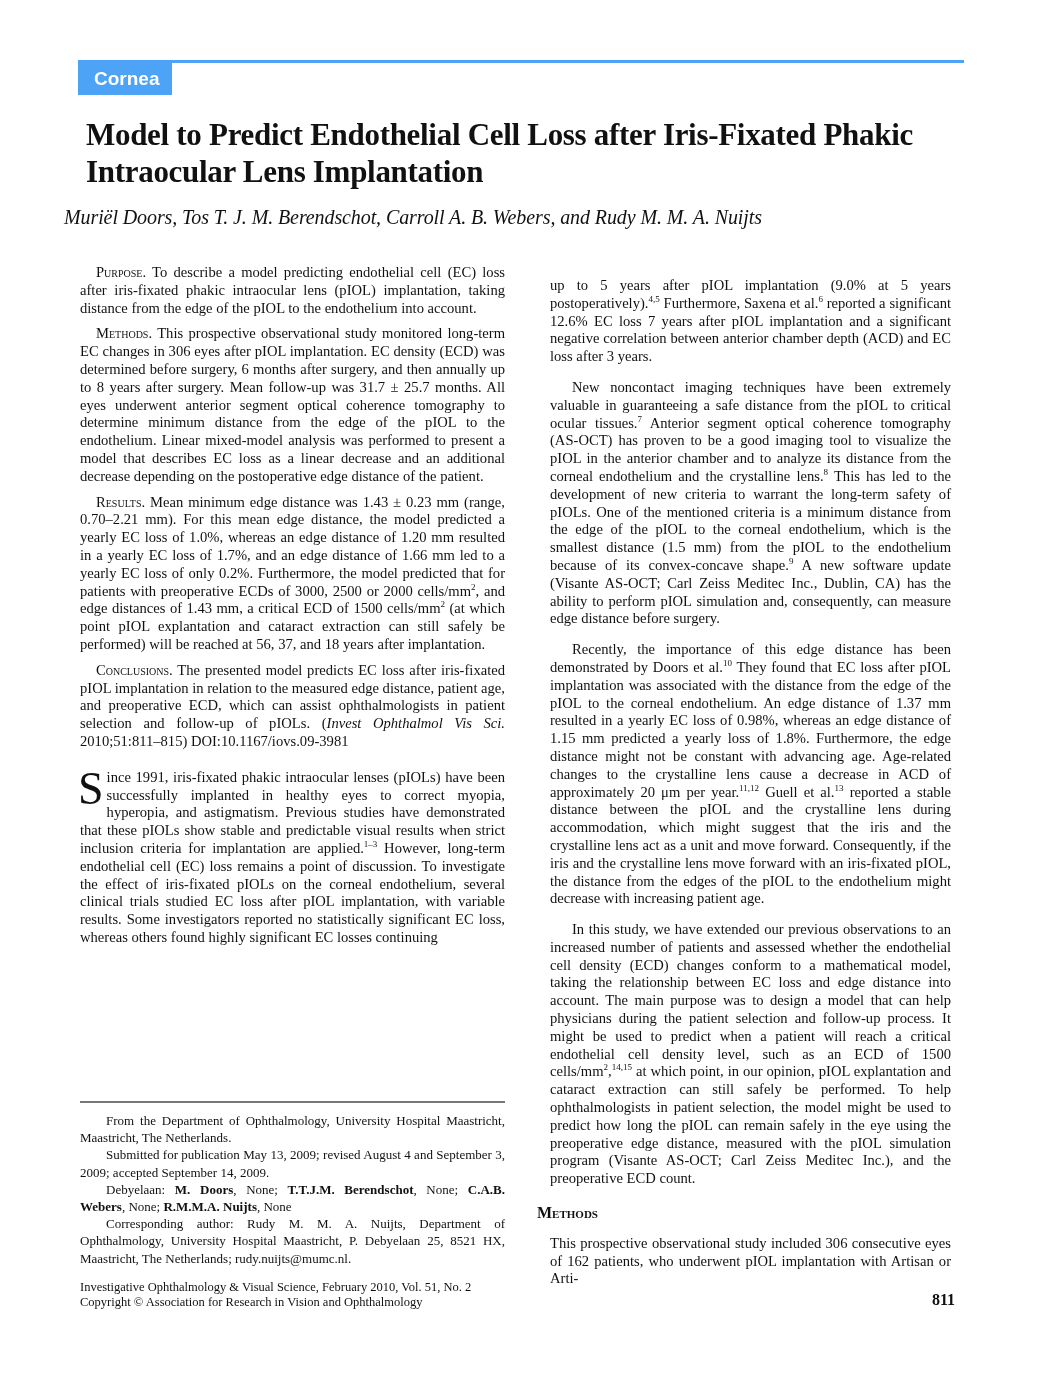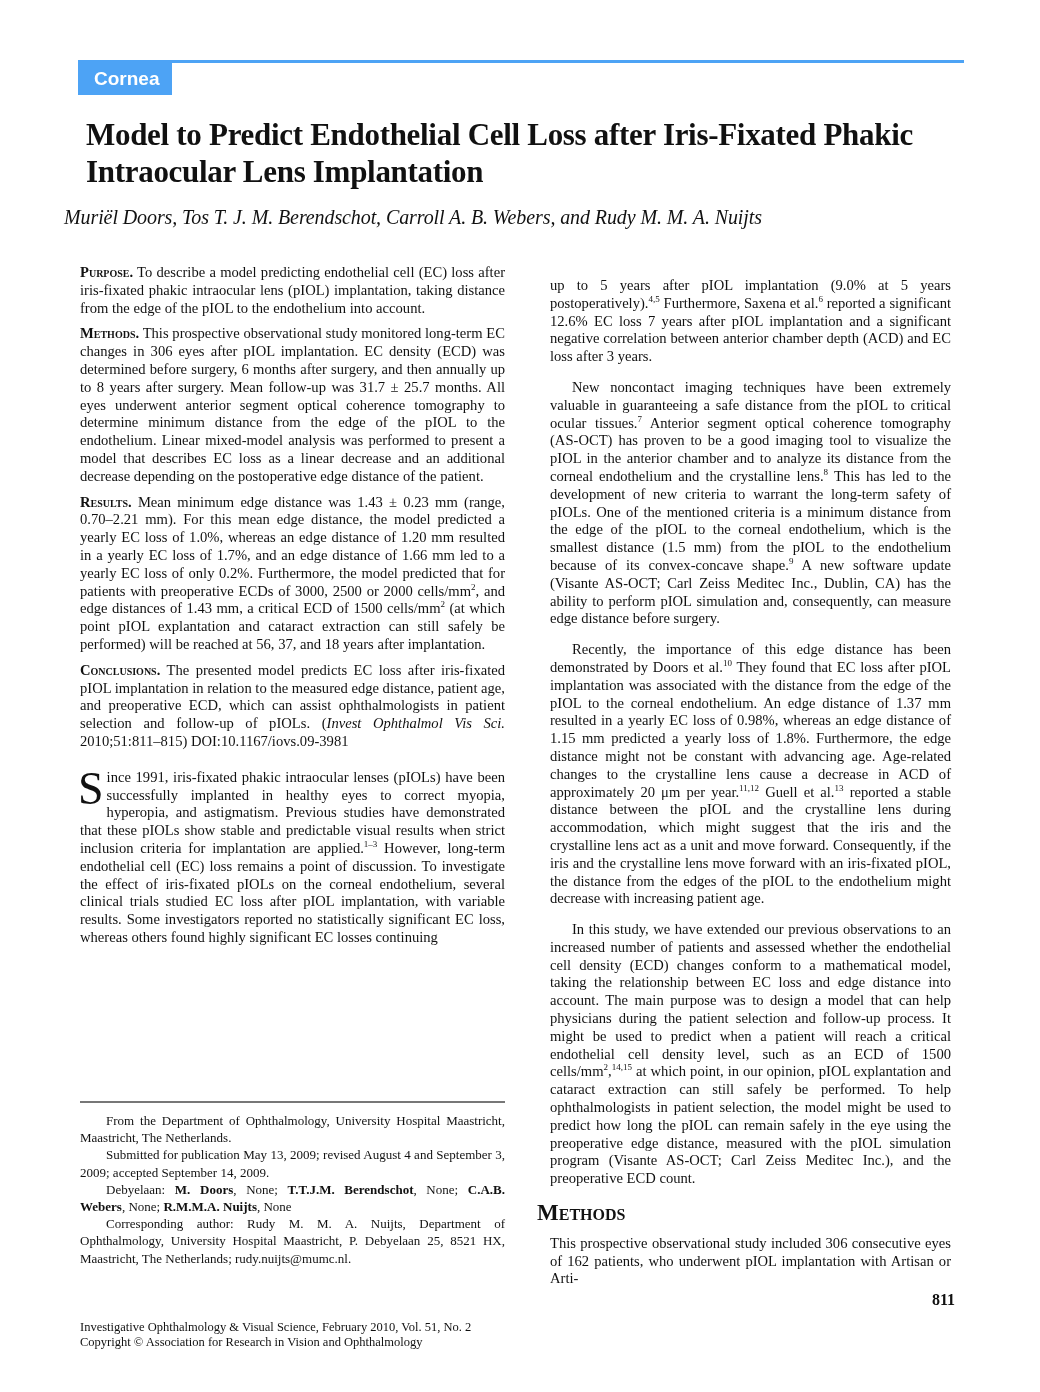--- a/index.html
+++ b/index.html
@@ -9,31 +9,31 @@
   .section-tag { position: absolute; left: 78px; top: 62px; width: 94px; height: 33px; background: #4da3f5;
                  color: #fff; font-family: "Liberation Sans", "DejaVu Sans", sans-serif; font-weight: bold;
                  font-size: 19px; line-height: 33px; padding-left: 16px; box-sizing: border-box; }
   .title { position: absolute; left: 78px; top: 108px; width: 880px; font-weight: bold; font-size: 31px;
            line-height: 37px; letter-spacing: -0.3px; margin: 8px; }
   .authors { position: absolute; left: 64px; top: 206px; font-style: italic; font-size: 20px; letter-spacing: -0.1px; }
   .col { position: absolute; font-size: 14.6px; line-height: 17.8px; text-align: justify; }
   .col-left { left: 80px; top: 264px; width: 425px; }
   .col-right { left: 537px; top: 264px; width: 427px; }
   .col p { margin: 0 0 8px 0; }
-  .sc { font-variant: small-caps; font-weight: bold; }
+  .sc { font-variant: small-caps; font-weight: normal; margin-left: 16px; }
   .indent { text-indent: 22px; }
   .col-right p { margin: 13px; }
   .dropcap { float: left; font-size: 46px; line-height: 36px; margin: 2px 3px 0 -2px; }
   .intro { margin-top: 18px !important; }
   .rule { position: absolute; left: 80px; top: 1101px; width: 425px; height: 2px; background: #777; }
   .footnotes { position: absolute; left: 80px; top: 1112px; width: 425px; font-size: 13px; line-height: 17.2px; text-align: justify; }
   .footnotes p { margin: 0; text-indent: 26px; }
-  .methods-heading { margin: 16px 0 10px 0 !important; font-size: 23px; font-weight: bold; font-variant: small-caps; }
+  .methods-heading { margin: 16px 0 10px 0 !important; font-size: 16px; font-weight: bold; font-variant: small-caps; }
   .journal-footer { position: absolute; left: 80px; top: 1280px; font-size: 12.5px; line-height: 15px;
-                    font-family: "Liberation Serif", serif; margin-top: 40px; }
+                    font-family: "Liberation Serif", serif; }
   .page-number { position: absolute; left: 932px; top: 1291px; font-weight: bold; font-size: 16px; }
   sup { font-size: 9px; line-height: 0; }
 </style>
 </head>
 <body>
 
 <div class="topbar"></div>
 <div class="section-tag">Cornea</div>
 
 <h1 class="title">Model to Predict Endothelial Cell Loss after Iris-Fixated Phakic Intraocular Lens Implantation</h1>

